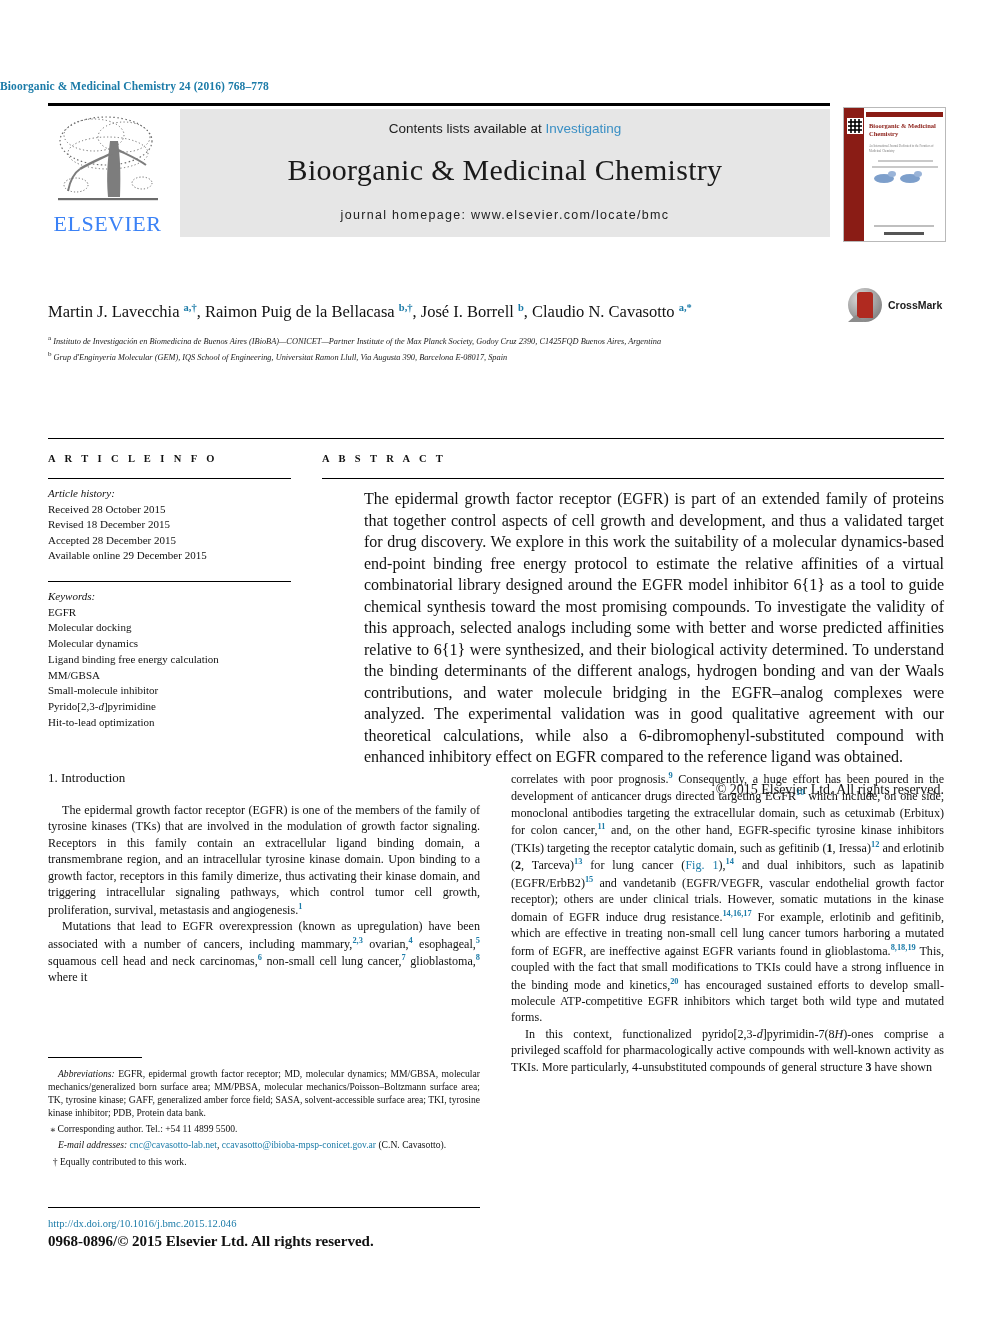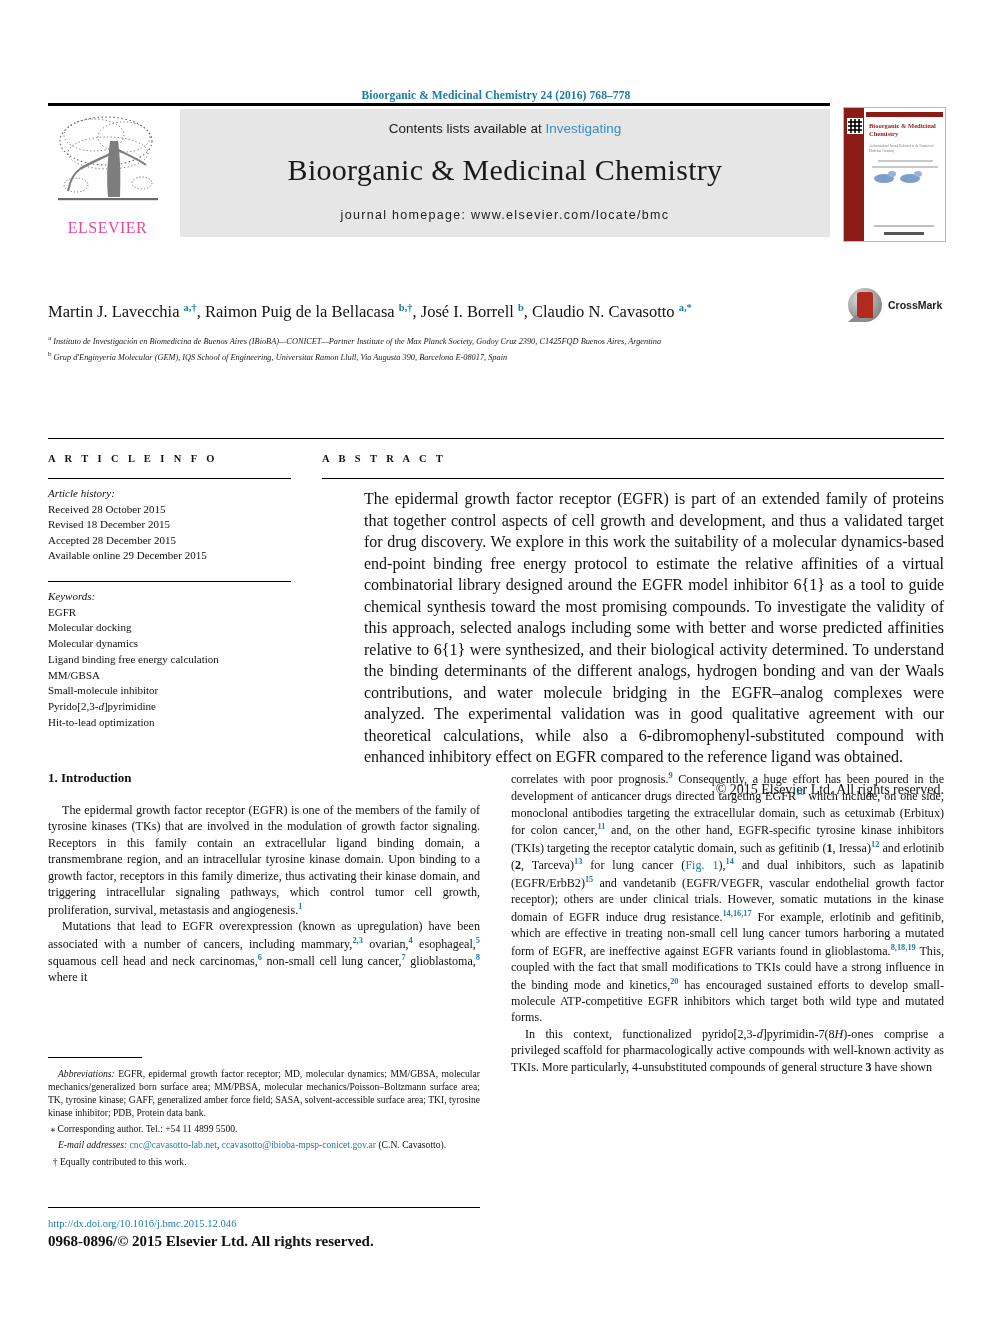--- a/index.html
+++ b/index.html
@@ -16,24 +16,23 @@
     width: 992px;
     height: 1323px;
     margin: 0 auto;
     background: #ffffff;
     overflow: hidden;
   }
 
   
   .running-head {
     position: absolute;
-    top: 89px;
+    top: 80px;
     left: 0;
     width: 992px;
-    text-align: center;
     font-size: 11.5px;
     font-weight: bold;
     color: #1b7ba8;
     letter-spacing: 0.1px;
   }
 
   
   .masthead {
     position: absolute;
     top: 103px;
@@ -57,22 +56,22 @@
     height: 128px;
   }
   .tree-svg { position: absolute; top: 2px; left: 6px; }
   .elsevier-word {
     position: absolute;
     bottom: 0px;
     left: 0px;
     width: 119px;
     text-align: center;
     font-family: "Liberation Serif", serif;
-    font-size: 16px;
-    color: #ec4899;
+    font-size: 22px;
+    color: #3b82f6;
     letter-spacing: 0.5px;
   }
   .grey-panel {
     position: absolute;
     top: 6px;
     left: 132px;
     width: 650px;
     height: 128px;
     background: #e6e6e6;
   }
@@ -308,21 +307,21 @@
     width: 432px;
   }
   .col-right {
     position: absolute;
     top: 770px;
     left: 511px;
     width: 433px;
   }
   .h1 {
     font-size: 13px;
-    font-weight: bold;
+    font-weight: normal;
     color: #111;
     margin-bottom: 16px;
   }
   .para {
     font-size: 12.1px;
     line-height: 1.36;
     text-align: justify;
     text-indent: 14px;
     color: #111;
     margin: 0 0 0 0;

